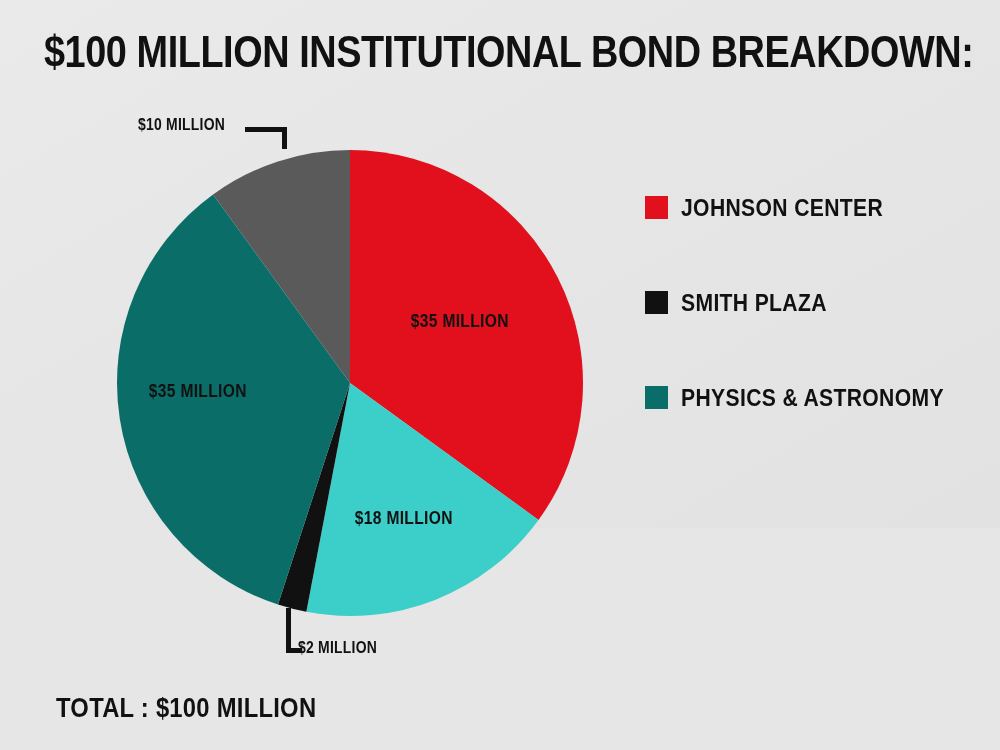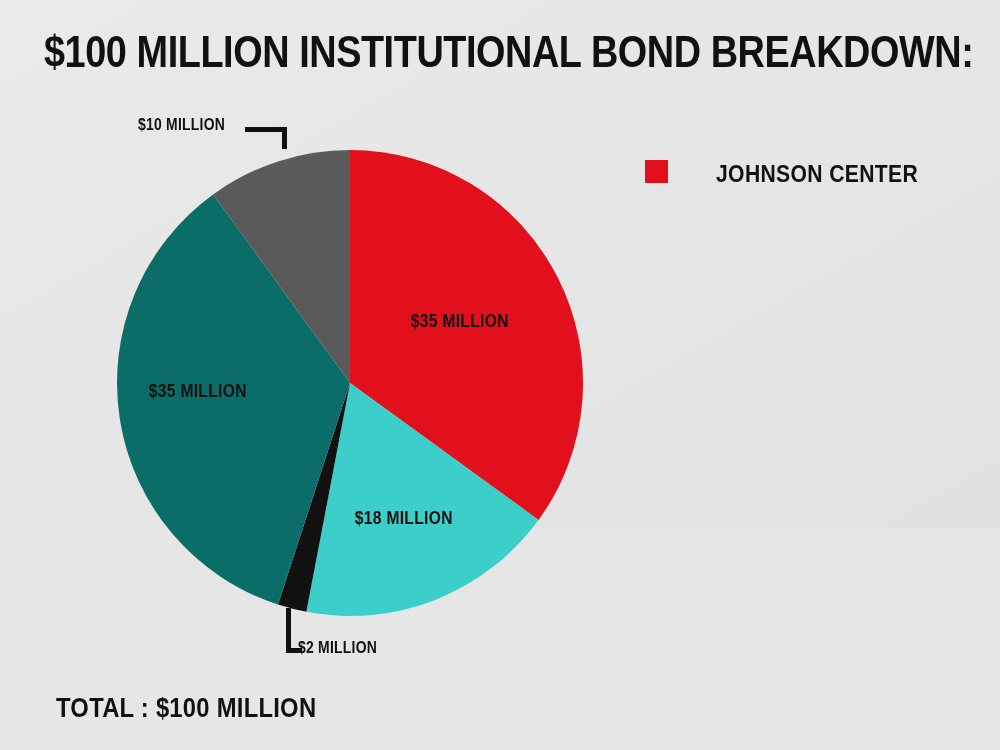--- a/index.html
+++ b/index.html
@@ -85,23 +85,22 @@
 
   
   #legend {
     position: absolute;
     left: 645px;
     top: 160px;
     width: 340px;
   }
   .legend-item {
     display: flex;
-    align-items: flex-start;
+    align-items: center;
     height: 95px;
-    gap: 35px;
   }
   .legend-swatch {
     width: 23px;
     height: 23px;
     flex: 0 0 auto;
     margin-right: 13px;
   }
   .legend-label {
     font-size: 24px;
     font-weight: bold;
@@ -158,17 +157,25 @@
 
   <div class="leader" id="leader-smith-v"></div>
   <div class="leader" id="leader-smith-h"></div>
   <div class="callout-label" id="callout-label-smith">$2 MILLION</div>
 
   <div id="legend">
     <div class="legend-item">
       <span class="legend-swatch" style="background:#e1101c"></span>
       <span class="legend-label">JOHNSON CENTER</span>
     </div>
+    <div class="legend-item">
+      <span class="legend-swatch" style="background:#111111"></span>
+      <span class="legend-label">SMITH PLAZA</span>
+    </div>
+    <div class="legend-item">
+      <span class="legend-swatch" style="background:#0b6d68"></span>
+      <span class="legend-label">PHYSICS &amp; ASTRONOMY</span>
+    </div>
   </div>
 
   <div id="total-line">TOTAL : $100 MILLION</div>
 
 </div>
 
 </body></html>

